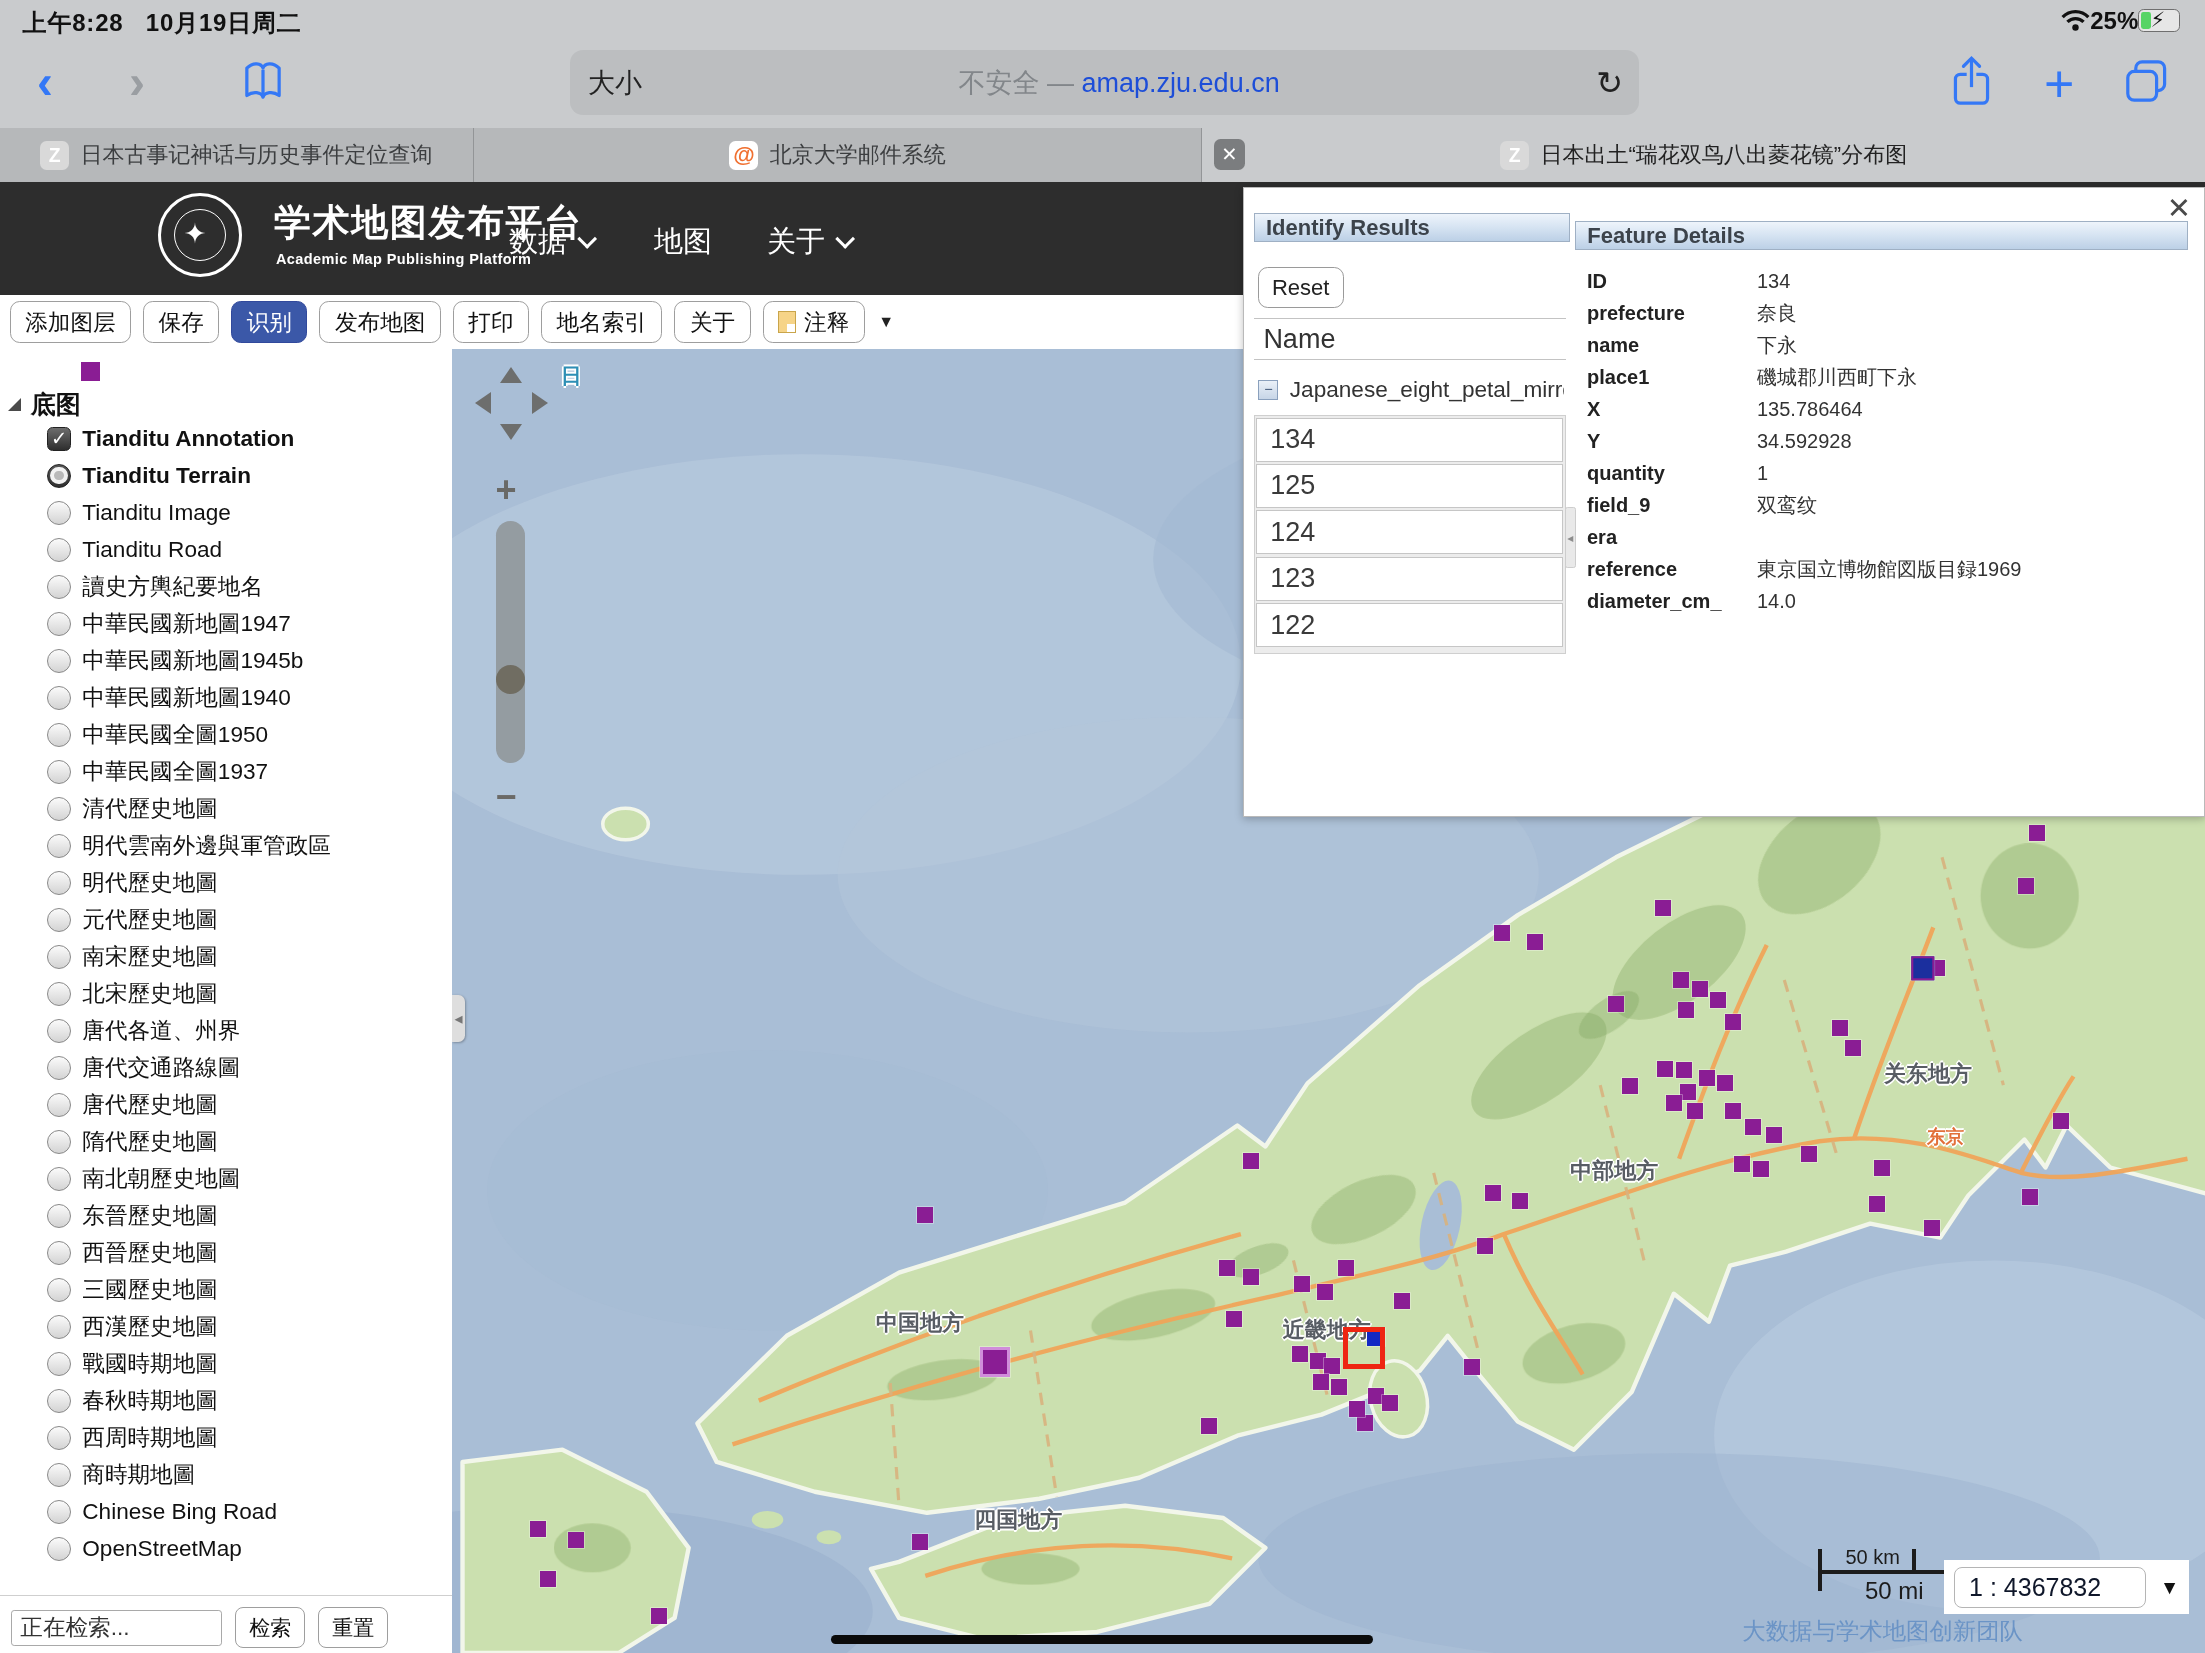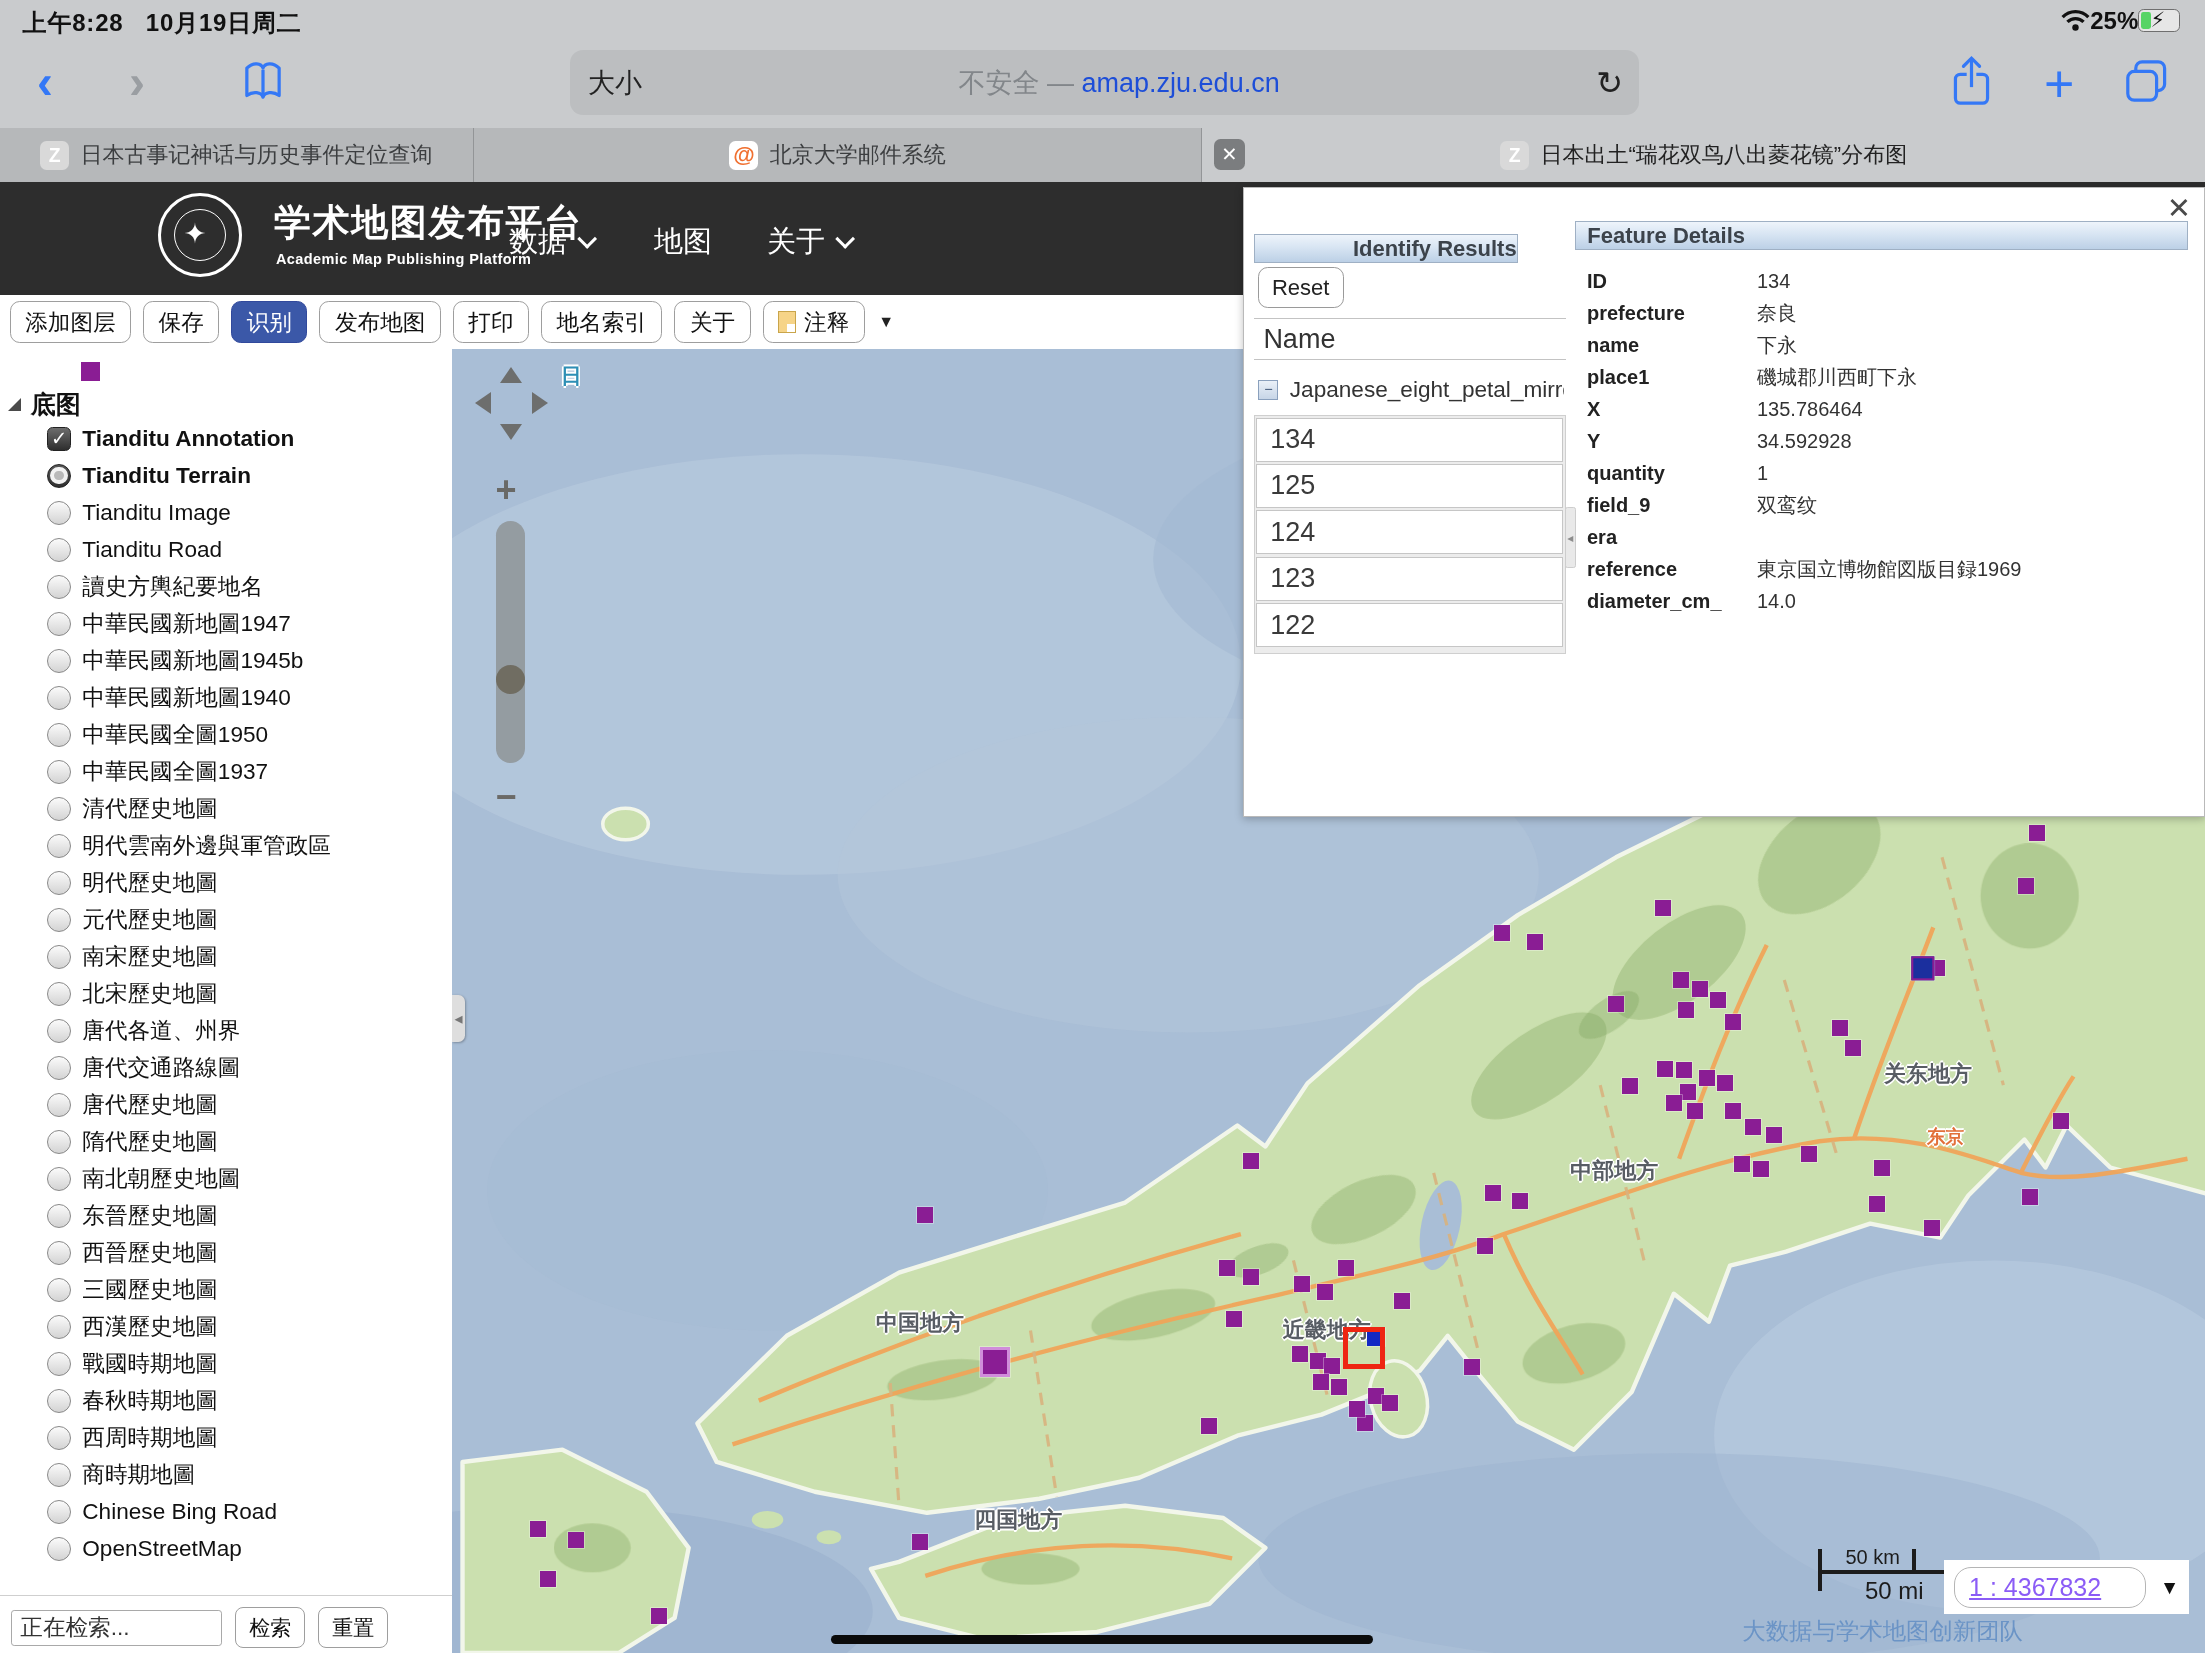--- a/index.html
+++ b/index.html
@@ -114,31 +114,31 @@
                  border-radius:0 6.5px 6.5px 0;color:#777;font-size:16px;line-height:47px;text-align:center;box-shadow:0.8px 0.8px 2.4px rgba(0,0,0,.3);}
   
   #scale-bar{position:absolute;right:242px;bottom:50px;width:145px;height:57px;}
   #scale-bar .ln{position:absolute;left:0;top:24px;width:142px;height:4px;background:#1c1c1c;}
   #scale-bar .t0{position:absolute;left:0;top:3.2px;width:4px;height:42px;background:#1c1c1c;}
   #scale-bar .t1{position:absolute;left:94px;top:3.2px;width:4px;height:21px;background:#1c1c1c;}
   #scale-bar .t2{position:absolute;left:138px;top:24px;width:4px;height:21px;background:#1c1c1c;}
   #scale-bar .km{position:absolute;left:27.4px;top:0px;font-size:20px;color:#1c1c1c;}
   #scale-bar .mi{position:absolute;left:47px;top:31px;font-size:24px;color:#1c1c1c;}
   #ratio-wrap{position:absolute;right:16px;bottom:39px;background:#fff;padding:6.5px 9.7px;display:flex;align-items:center;gap:14.5px;}
-  #ratio-box{border:1.6px solid #b5b5b5;border-radius:17px;padding:4.8px 14.5px;font-size:25px;color:#8b5cf6;min-width:161px;text-decoration:underline;}
+  #ratio-box{border:1.6px solid #b5b5b5;border-radius:8px;padding:4.8px 14.5px;font-size:25px;color:#0f172a;min-width:161px;}
   #ratio-caret{font-size:19.4px;color:#111;}
   #map-credit{position:absolute;right:182px;bottom:6.5px;font-size:23.4px;color:#6b94c6;}
 
   
   #overlay{left:1243px;top:187px;width:962px;height:630px;background:#fff;border:0.8px solid #b9b9b9;
            box-shadow:0 2.4px 8px rgba(0,0,0,.25);box-sizing:border-box;}
   .phdr{position:absolute;height:29px;background:linear-gradient(180deg,#eef4fb 0%,#d8e5f3 45%,#bcd0e6 100%);
         border:0.8px solid #9fb0c4;box-sizing:border-box;font-size:22px;font-weight:bold;color:#3c434b;
         line-height:27.4px;padding-left:11.3px;}
-  #idf-hdr{left:9.7px;top:46px;width:264px;text-align:right;}
+  #idf-hdr{left:9.7px;top:25px;width:316px;}
   #det-hdr{left:331px;top:33px;width:613px;}
   #reset-btn{left:13.7px;top:79px;width:84px;height:39px;border:1.6px solid #9a9a9a;border-radius:9.7px;background:#fff;
              font-size:22px;color:#222;display:flex;align-items:center;justify-content:center;}
   #name-row{left:9.7px;top:130px;width:312px;height:42px;border-top:1.6px solid #c3c3c3;border-bottom:1.6px solid #c3c3c3;
             font-size:27px;color:#333;display:flex;align-items:center;padding-left:9.7px;box-sizing:border-box;}
   #tree-row{left:9.7px;top:180px;width:312px;height:44px;display:flex;align-items:center;gap:11.3px;padding-left:4.8px;box-sizing:border-box;}
   .minus-ic{width:18px;height:18px;background:linear-gradient(#eaf0f8,#c7d5e7);border:0.8px solid #8aa0bd;color:#44597a;
             font-size:14.5px;line-height:16px;text-align:center;flex:none;}
   #tree-label{font-size:22.6px;color:#333;white-space:nowrap;overflow:hidden;max-width:274px;}
   #idf-rows{left:9.7px;top:227px;width:312px;background:#ececec;padding:1.6px;box-sizing:border-box;border:0.8px solid #cfcfcf;}

